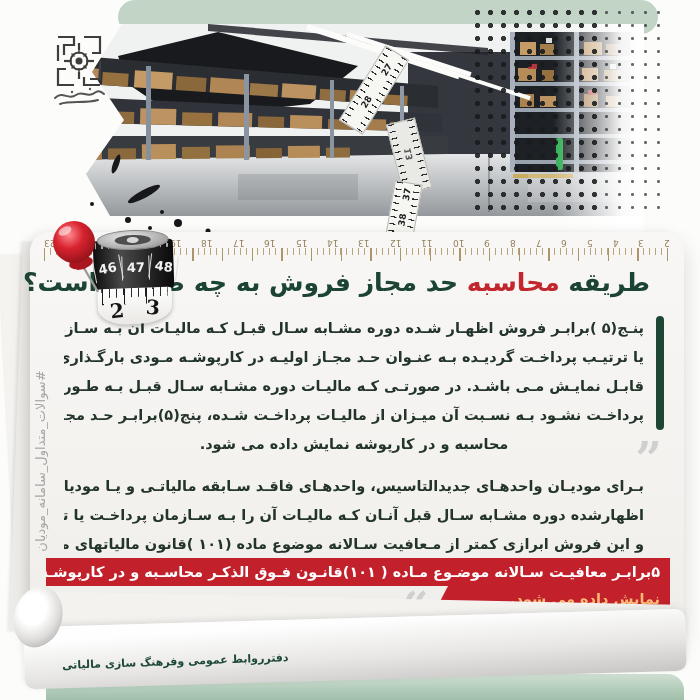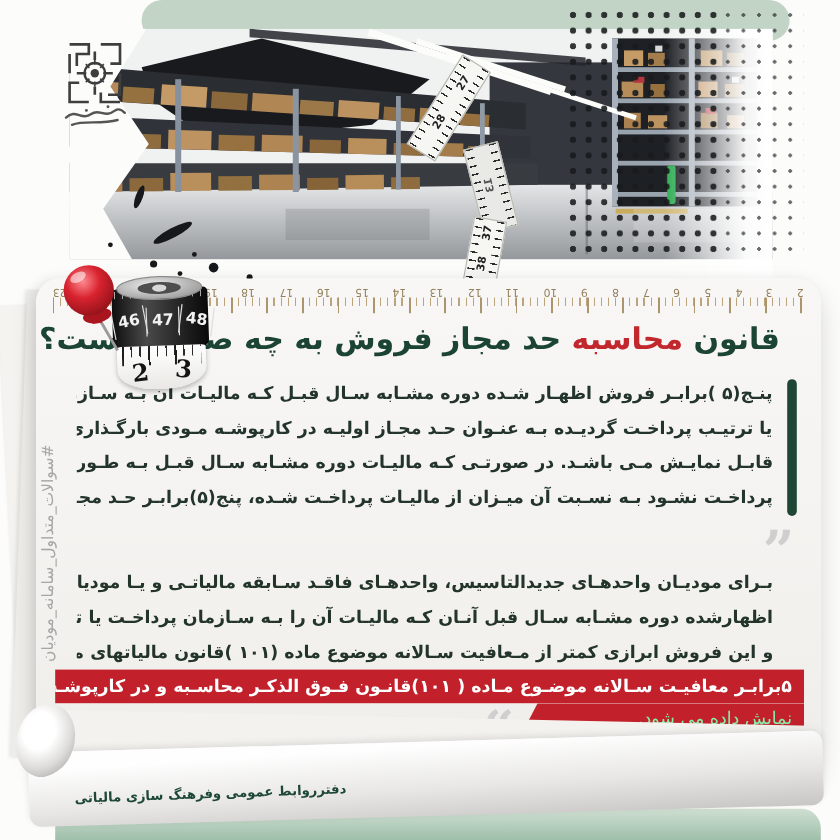--- a/index.html
+++ b/index.html
@@ -68,21 +68,21 @@
   .q{position:absolute;font-family:"DejaVu Serif",serif;font-weight:bold;
     font-size:46px;color:#cfcfcf;line-height:30px;}
   .q-open{right:22px;top:212px;}
   .q-close{left:372px;top:362px;}
   
   .band1{position:absolute;left:16px;right:14px;top:326px;height:28px;background:#c2202a;
     direction:rtl;color:#fff;font-size:14.5px;font-weight:bold;line-height:28px;
     padding:0 10px;box-sizing:border-box;text-align:justify;text-align-last:justify;
     white-space:nowrap;overflow:hidden;}
   .band2{position:absolute;right:14px;top:354px;width:236px;height:27px;background:#c2202a;
-    direction:rtl;color:#86efac;font-size:14.5px;font-weight:normal;line-height:27px;
+    direction:rtl;color:#fdba74;font-size:14.5px;font-weight:bold;line-height:27px;
     padding:0 10px 0 16px;box-sizing:border-box;white-space:nowrap;overflow:hidden;
     clip-path:polygon(14px 0,100% 0,100% 100%,0 100%);}
   
   .curl2{position:absolute;left:26px;top:598px;width:658px;height:42px;background:#f3f2ef;
     transform:rotate(1.2deg);z-index:11;border-radius:8px;}
   .curl{position:absolute;left:24px;top:618px;width:662px;height:62px;
     background:linear-gradient(178deg,#fefefe 18%,#e8e7e5 60%,#c7c6c4 100%);
     transform:rotate(-1.6deg);z-index:12;border-radius:10px;
     box-shadow:0 -2px 6px rgba(0,0,0,.10);}
   .curl-loop{position:absolute;left:14px;top:586px;width:48px;height:62px;z-index:12;
@@ -332,29 +332,30 @@
         <span>7</span>
         <span>6</span>
         <span>5</span>
         <span>4</span>
         <span>3</span>
         <span>2</span>
       </div>
     <div class="ruler-ticks"></div>
   </div>
 
-  <div class="title"><span>قانون </span><span class="hl">محاسبه</span><span> حد مجاز فروش به چه صورت است؟</span></div>
+  <div class="title"><span>طریقه </span><span class="hl">محاسبه</span><span> حد مجاز فروش به چه صورت است؟</span></div>
 
   <div class="quote-bar"></div>
 
   <div class="para p1">
     <div class="jline">پنـج(۵ )برابـر فروش اظهـار شـده دوره مشـابه سـال قبـل کـه مالیـات آن بـه سـازمان پرداخت</div>
     <div class="jline">یا ترتیـب پرداخـت گردیـده بـه عنـوان حـد مجـاز اولیـه در کارپوشـه مـودی بارگـذاری شـده و</div>
     <div class="jline">قابـل نمایـش مـی باشـد. در صورتـی کـه مالیـات دوره مشـابه سـال قبـل بـه طـور کامـل</div>
     <div class="jline">پرداخـت نشـود بـه نسـبت آن میـزان از مالیـات پرداخـت شـده، پنج(۵)برابـر حـد مجـاز فروش</div>
+    <div class="cline">محاسبه و در کارپوشه نمایش داده می شود.</div>
   </div>
 
   <div class="q q-open">”</div>
 
   <div class="para p2">
     <div class="jline">بـرای مودیـان واحدهـای جدیدالتاسیس، واحدهـای فاقـد سـابقه مالیاتـی و یـا مودیانـی کـه فروش</div>
     <div class="jline">اظهارشده دوره مشـابه سـال قبل آنـان کـه مالیـات آن را بـه سـازمان پرداخـت یا ترتیب پرداخت نمـوده،</div>
     <div class="jline">و این فروش ابرازی کمتر از مـعافیت سـالانه موضوع ماده (۱۰۱ )قانون مالیاتهای مستقیم بـاشد؛نیـز</div>
   </div>
 

